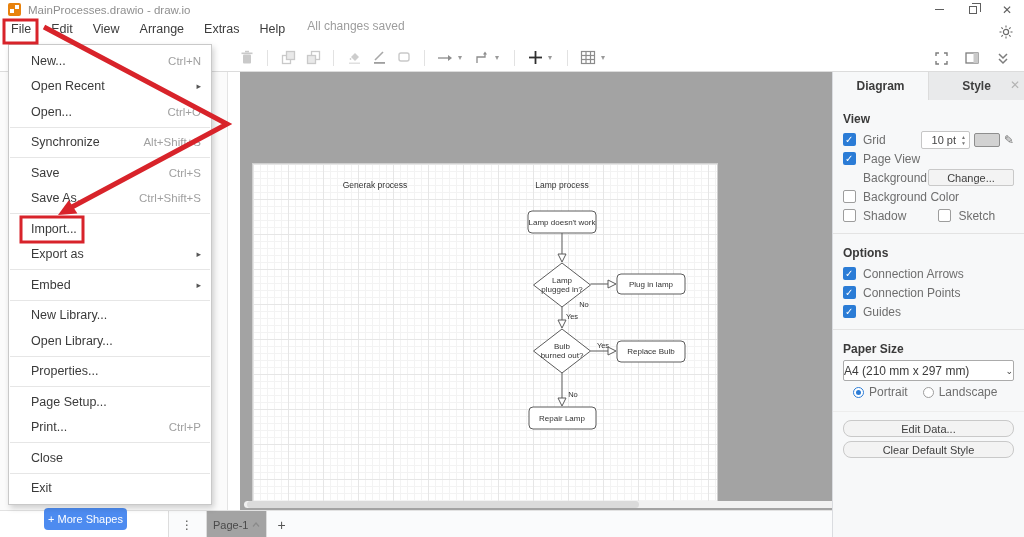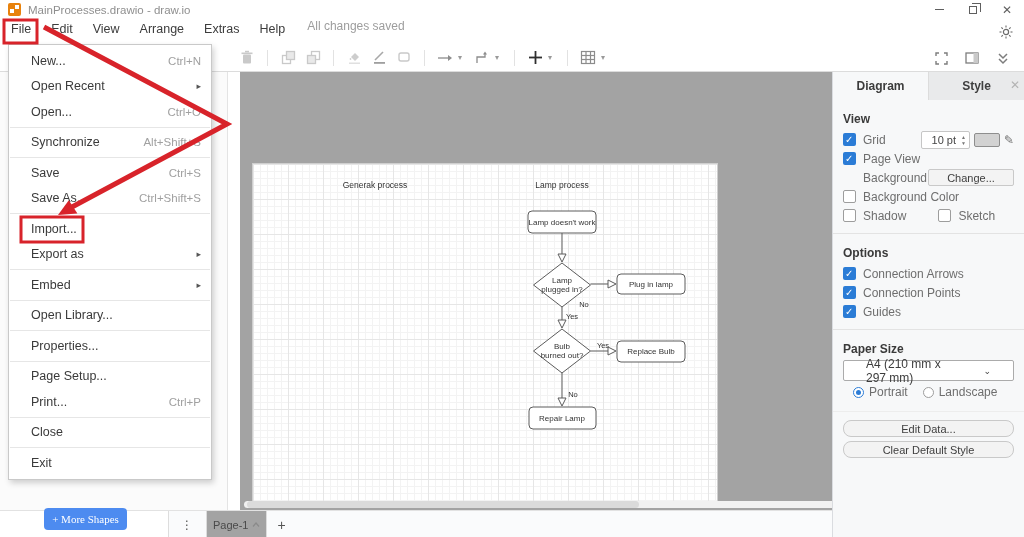--- a/index.html
+++ b/index.html
@@ -64,32 +64,32 @@
   .cb.unchecked { background:#fff; border:1px solid #9d9d9d; }
   .grid-right { margin-left:auto; display:flex; align-items:center; gap:4px; }
   .grid-input-wrap { display:flex; align-items:center; border:1px solid #c6c6c6; background:#fff; height:18px; border-radius:2px; }
   .grid-input { width:36px; border:none; outline:none; font-size:11px; text-align:right; padding-right:2px; color:#444; background:transparent; font-family:inherit; }
   .spin { display:flex; flex-direction:column; font-size:5px; color:#777; padding:0 3px; line-height:1.2; }
   .swatch { width:26px; height:14px; background:#d2d2d2; border:1px solid #8e8e8e; border-radius:2px; }
   .pencil { font-size:12px; color:#6e6e6e; }
   .indent-label { margin-left:20px; }
   .change-btn { margin-left:auto; width:86px; height:17px; background:#f3f3f3; border:1px solid #c9c9c9; border-radius:2px; font-size:11px; color:#3e3e3e; display:flex; align-items:center; justify-content:center; }
   .divider { height:1px; background:#e3e3e3; margin:8px -10px; }
-  .select-box { height:21px; border:1px solid #ababab; border-radius:2px; background:#fff; display:flex; align-items:center; padding:0 22px; font-size:12px; color:#3c3c3c; margin-top:2px;gap:24px; }
+  .select-box { height:21px; border:1px solid #ababab; border-radius:2px; background:#fff; display:flex; align-items:center; padding:0 0; font-size:12px; color:#3c3c3c; margin-top:2px;gap:24px; }
   .select-box .chev { margin-left:auto; font-size:9px; color:#444; }
   .radio-row { display:flex; align-items:center; height:22px; color:#6e6e6e; font-size:12px; margin-left:10px; gap:5px; }
   .radio { width:11px; height:11px; border-radius:50%; border:1px solid #9d9d9d; background:#fff; flex:none; }
   .radio.sel { border:1px solid #2b7cd6; position:relative; }
   .radio.sel::after { content:""; position:absolute; left:2px; top:2px; width:5px; height:5px; border-radius:50%; background:#2b7cd6; }
   .panel-btn { height:17px; background:#f3f3f3; border:1px solid #c9c9c9; border-radius:8px; font-size:11px; color:#3e3e3e; display:flex; align-items:center; justify-content:center; margin-bottom:4px; }
 
   
   .footer { position:absolute; left:0; top:510px; width:832px; height:27px; background:#fafbfc; border-top:1px solid #e2e2e2; }
   .footer-left { position:absolute; left:0; top:0; width:169px; height:27px; background:#fff; border-right:1px solid #ddd; }
-  .more-shapes { position:absolute; left:44px; top:-3px; width:83px; height:22px; background:#4d8bf0; color:#fff; border-radius:4px; font-size:11px; display:flex; align-items:center; justify-content:center;font-family:Liberation Serif, serif; }
+  .more-shapes { position:absolute; left:44px; top:-3px; width:83px; height:22px; background:#4d8bf0; color:#fff; border-radius:4px; font-size:11px; display:flex; align-items:center; justify-content:center; }
   .pages-bar { position:absolute; left:169px; top:0; right:0; height:27px; display:flex; align-items:center; }
   .dots { font-size:12px; color:#555; margin-left:12px; letter-spacing:0; }
   .page-tab { margin-left:13px; height:27px; min-width:58px; background:#a3a3a3; border-left:1px solid #dcdcdc; border-right:1px solid #dcdcdc; display:flex; align-items:center; justify-content:center; gap:4px; font-size:11px; color:#4a4a4a; padding:0 6px; }
   .add-page { margin-left:10px; font-size:14px; color:#555; }
 
   
   .dropdown { position:absolute; left:8px; top:44px; width:204px; background:#fff; border:1px solid #c9c9c9; box-shadow:2px 3px 6px rgba(0,0,0,0.18); z-index:50; padding:3px 0; }
   .ditem { display:flex; align-items:center; height:25.5px; padding:0 10px 0 22px; font-size:12.5px; color:#3a3a3a; }
   .ditem .dshort { margin-left:auto; color:#a0a0a0; font-size:11.5px; }
   .ditem .dsub { margin-left:auto; color:#555; font-size:9px; }
@@ -436,20 +436,23 @@
       <span>Export as</span>
       <span class="dsub">▸</span>
     </div>
   <div class="dsep"></div>
   <div class="ditem">
       <span>Embed</span>
       <span class="dsub">▸</span>
     </div>
   <div class="dsep"></div>
   <div class="ditem">
+      <span>New Library...</span>
+    </div>
+  <div class="ditem">
       <span>Open Library...</span>
     </div>
   <div class="dsep"></div>
   <div class="ditem">
       <span>Properties...</span>
     </div>
   <div class="dsep"></div>
   <div class="ditem">
       <span>Page Setup...</span>
     </div>

